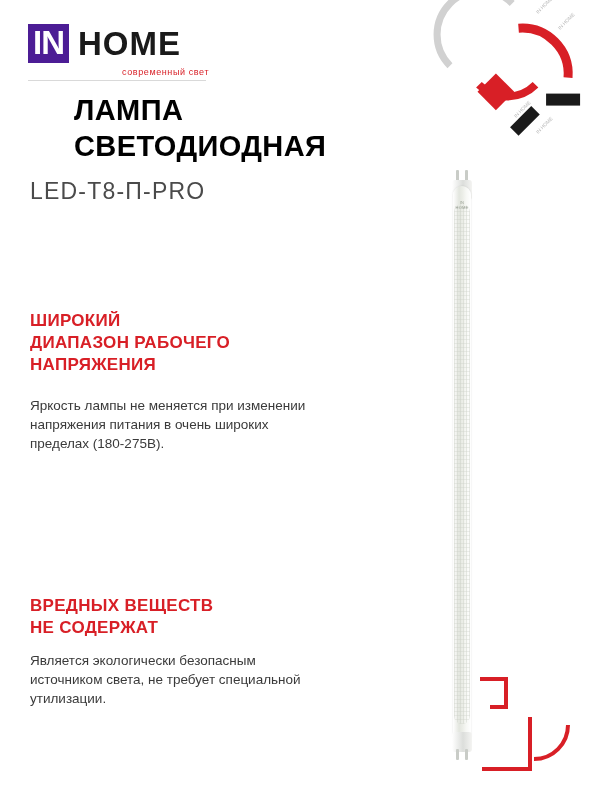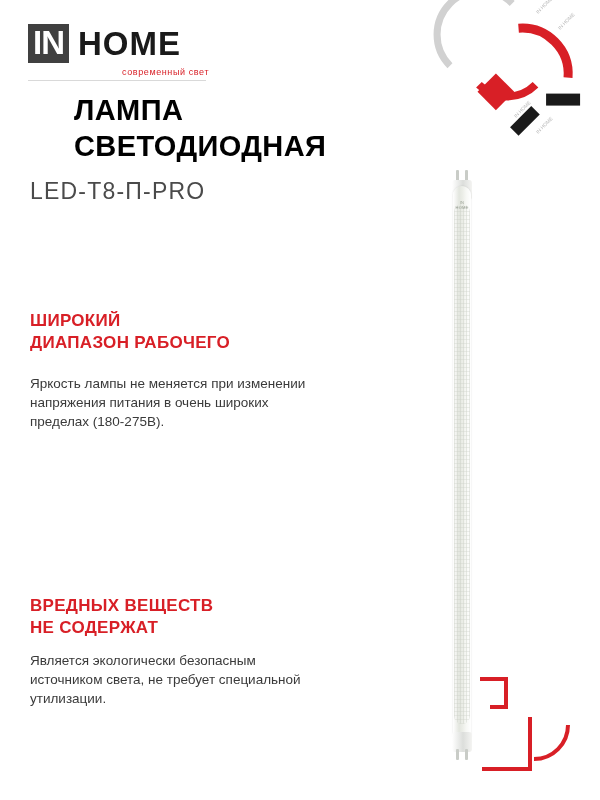--- a/index.html
+++ b/index.html
@@ -20,21 +20,21 @@
     position: absolute;
     left: 28px; top: 24px;
     width: 230px;
   }
   .logo-row {
     display: flex;
     align-items: center;
   }
   .logo-in {
     display: inline-block;
-    background: #404040;
+    background: #4c1d95;
     color: #ffffff;
     font-weight: bold;
     font-size: 33px;
     line-height: 34px;
     letter-spacing: -1px;
     padding: 2px 5px 3px 5px;
   }
   .logo-home {
     display: inline-block;
     color: #1a1a1a;
@@ -213,20 +213,21 @@
   <div class="title">
     <div>ЛАМПА</div>
     <div>СВЕТОДИОДНАЯ</div>
   </div>
   <div class="subtitle">LED-T8-П-PRO</div>
 
   <div class="feature feature-1">
     <div class="feature-head">
       <div>ШИРОКИЙ</div>
       <div>ДИАПАЗОН РАБОЧЕГО</div>
+      <div>НАПРЯЖЕНИЯ</div>
     </div>
     <div class="feature-body">Яркость лампы не меняется при изменении напряжения питания в очень широких пределах (180-275В).</div>
   </div>
 
   <div class="feature feature-2">
     <div class="feature-head">
       <div>ВРЕДНЫХ ВЕЩЕСТВ</div>
       <div>НЕ СОДЕРЖАТ</div>
     </div>
     <div class="feature-body">Является экологически безопасным источником света, не требует специальной утилизации.</div>

